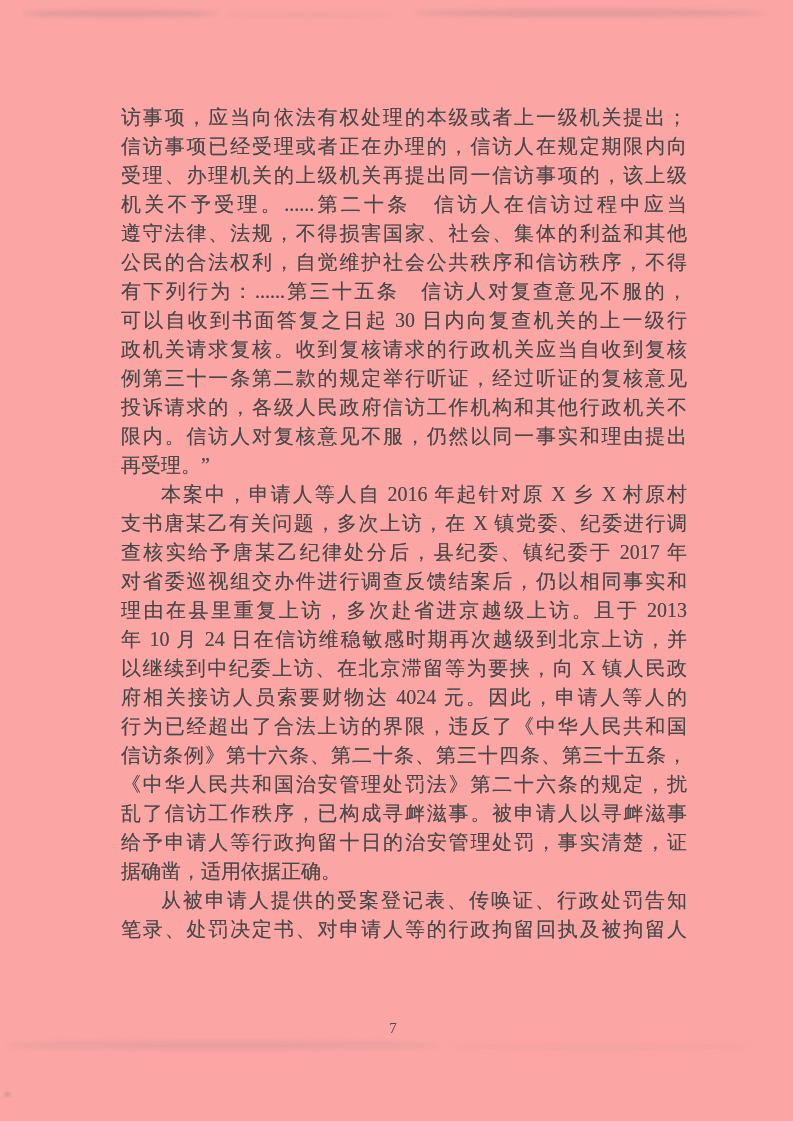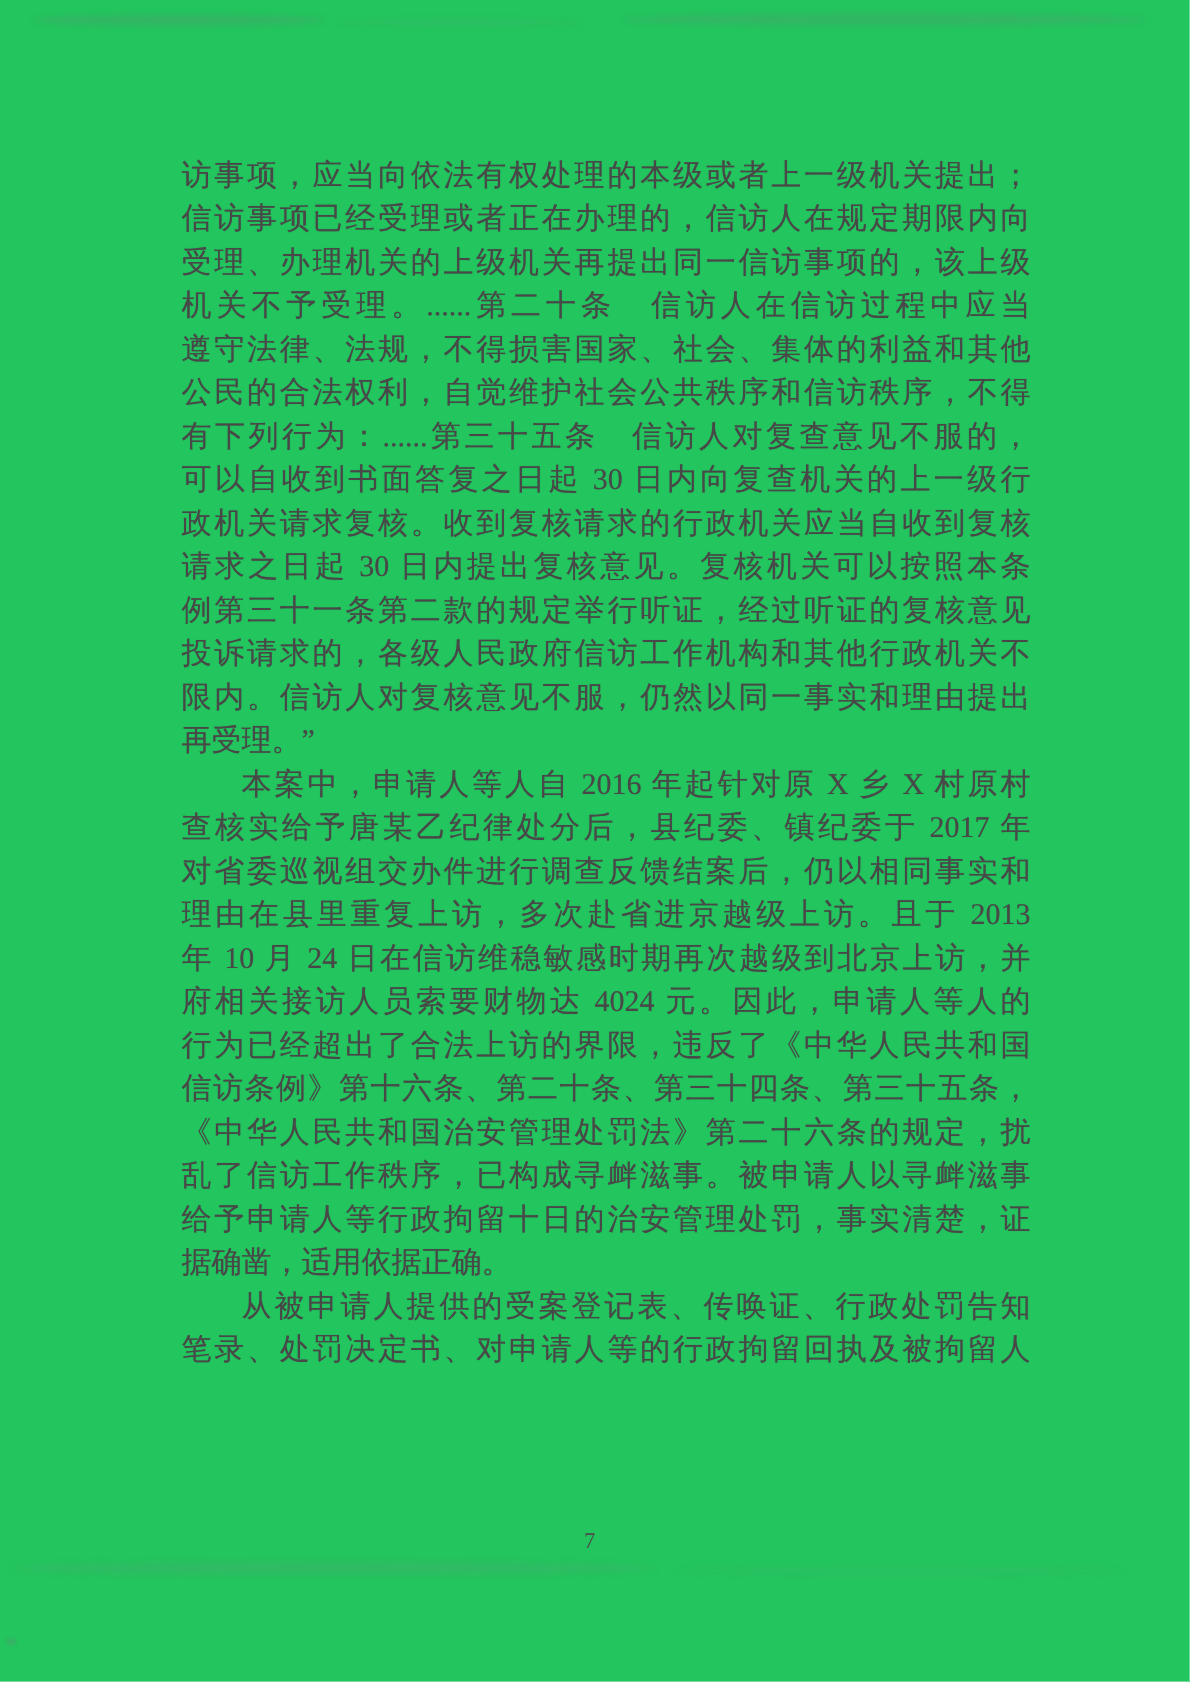--- a/index.html
+++ b/index.html
@@ -10,21 +10,21 @@
     width: 793px;
     height: 1121px;
     background: #ffffff;
     position: relative;
     overflow: hidden;
     font-family: "Liberation Serif", serif;
   }
   .page {
     position: absolute;
     inset: 0;
-    background: #22c55e;
+    background: #fca5a5;
   }
   .textblock {
     position: absolute;
     left: 121px;
     top: 103px;
     width: 566px;
     color: #484848;
     font-size: 20px;
     line-height: 29px;
     text-shadow: 0 0 0.5px rgba(72,72,72,0.55);
@@ -80,33 +80,34 @@
     <div class="para">
       <div class="line">访事项，应当向依法有权处理的本级或者上一级机关提出；</div>
       <div class="line">信访事项已经受理或者正在办理的，信访人在规定期限内向</div>
       <div class="line">受理、办理机关的上级机关再提出同一信访事项的，该上级</div>
       <div class="line">机关不予受理。......第二十条　信访人在信访过程中应当</div>
       <div class="line">遵守法律、法规，不得损害国家、社会、集体的利益和其他</div>
       <div class="line">公民的合法权利，自觉维护社会公共秩序和信访秩序，不得</div>
       <div class="line">有下列行为：......第三十五条　信访人对复查意见不服的，</div>
       <div class="line">可以自收到书面答复之日起 30 日内向复查机关的上一级行</div>
       <div class="line">政机关请求复核。收到复核请求的行政机关应当自收到复核</div>
-      <div class="line">请求之日起 30 日内提出复核意见。复核机关可以按照本条</div>
       <div class="line">例第三十一条第二款的规定举行听证，经过听证的复核意见</div>
       <div class="line">投诉请求的，各级人民政府信访工作机构和其他行政机关不</div>
       <div class="line">限内。信访人对复核意见不服，仍然以同一事实和理由提出</div>
       <div class="line end">再受理。”</div>
     </div>
 
     <div class="para">
       <div class="line indent">本案中，申请人等人自 2016 年起针对原 X 乡 X 村原村</div>
+      <div class="line">支书唐某乙有关问题，多次上访，在 X 镇党委、纪委进行调</div>
       <div class="line">查核实给予唐某乙纪律处分后，县纪委、镇纪委于 2017 年</div>
       <div class="line">对省委巡视组交办件进行调查反馈结案后，仍以相同事实和</div>
       <div class="line">理由在县里重复上访，多次赴省进京越级上访。且于 2013</div>
       <div class="line">年 10 月 24 日在信访维稳敏感时期再次越级到北京上访，并</div>
+      <div class="line">以继续到中纪委上访、在北京滞留等为要挟，向 X 镇人民政</div>
       <div class="line">府相关接访人员索要财物达 4024 元。因此，申请人等人的</div>
       <div class="line">行为已经超出了合法上访的界限，违反了《中华人民共和国</div>
       <div class="line">信访条例》第十六条、第二十条、第三十四条、第三十五条，</div>
       <div class="line">《中华人民共和国治安管理处罚法》第二十六条的规定，扰</div>
       <div class="line">乱了信访工作秩序，已构成寻衅滋事。被申请人以寻衅滋事</div>
       <div class="line">给予申请人等行政拘留十日的治安管理处罚，事实清楚，证</div>
       <div class="line end">据确凿，适用依据正确。</div>
     </div>
 
     <div class="para">

